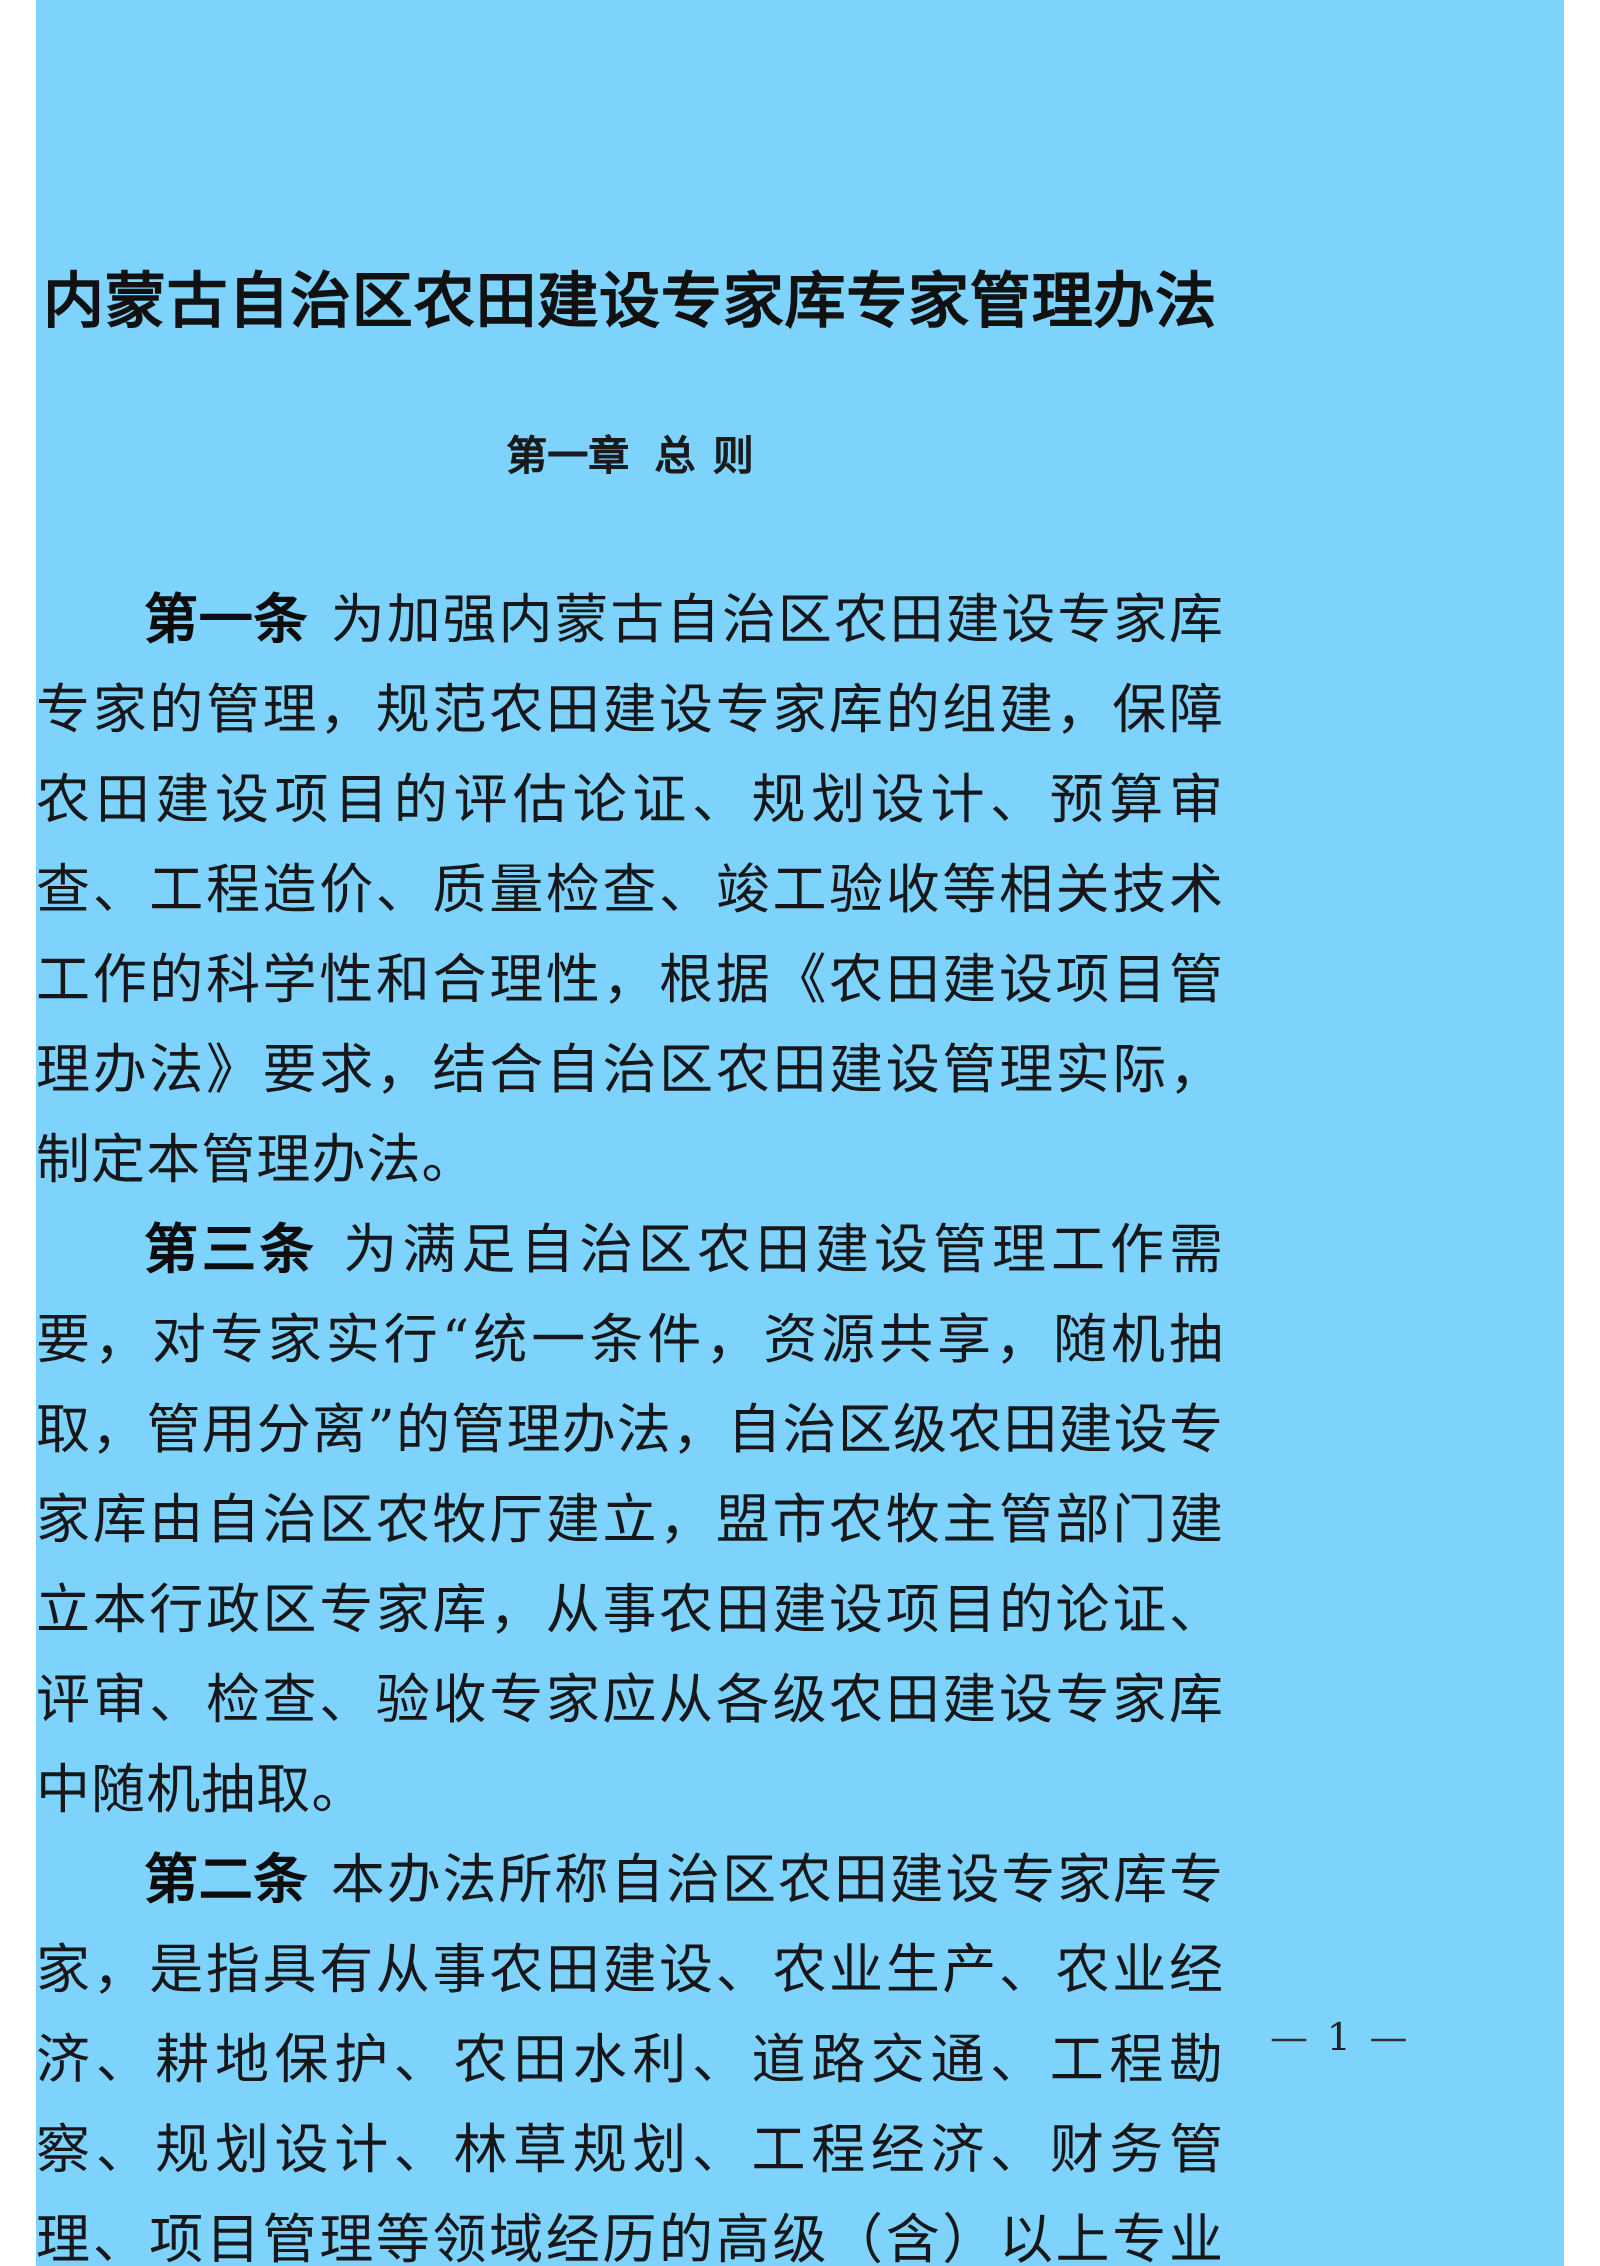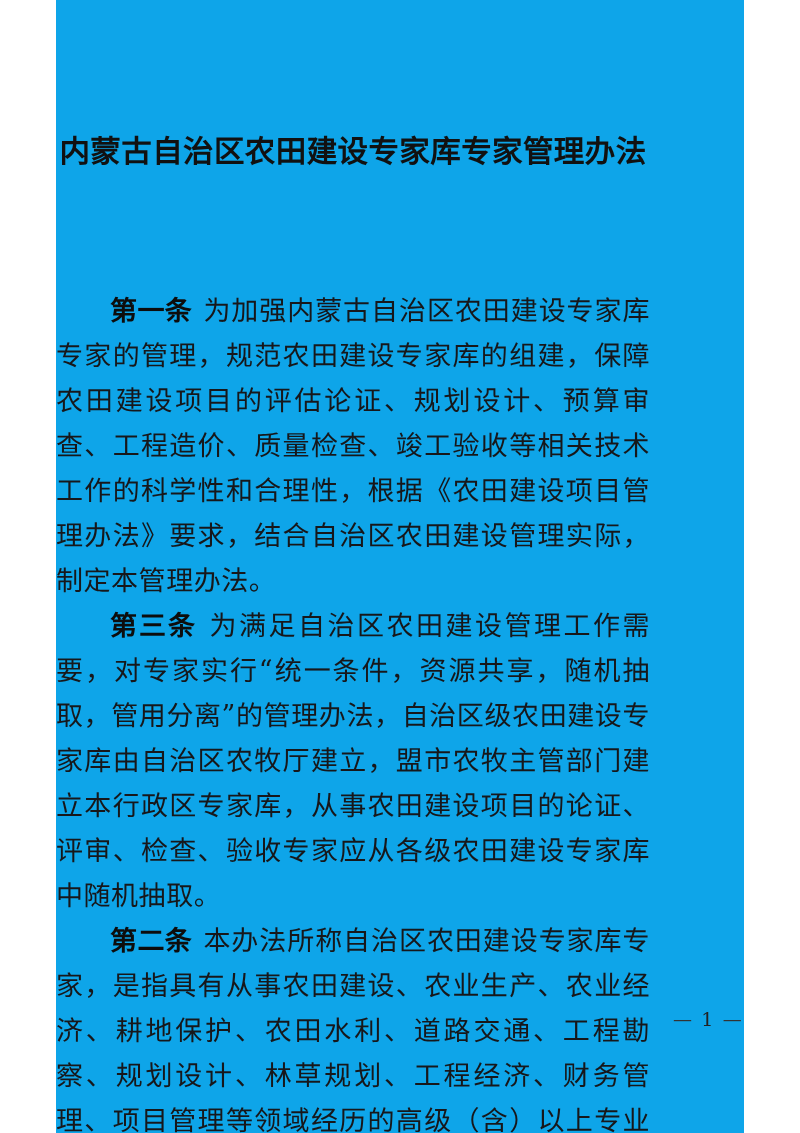--- a/index.html
+++ b/index.html
@@ -10,24 +10,24 @@
   }
 
   body {
     font-family: "Liberation Serif", "DejaVu Serif", serif;
     color: #000000;
     -webkit-font-smoothing: antialiased;
   }
 
   .page {
     position: relative;
-    width: 688px;
+    width: 764px;
     height: 1133px;
     margin: 0 auto;
-    background: #0ea5e9;
+    background: #7dd3fc;
     overflow: hidden;
     box-sizing: border-box;
   }
 
   
   .doc-title {
     margin: 0;
     padding: 0;
     font-family: "DejaVu Sans", "Liberation Sans", sans-serif;
     font-weight: 700;
@@ -127,20 +127,23 @@
     color: #333;
   }
 </style>
 </head>
 <body>
 
 <div class="page">
 
   <h1 class="doc-title">内蒙古自治区农田建设专家库专家管理办法</h1>
 
+  <h2 class="chapter-heading">
+    <span>第一章</span><span class="gap"></span><span class="spaced">总</span><span>则</span>
+  </h2>
 
   <div class="body-block">
 
     <p class="para"><span class="art-label">第一条</span><span class="art-sep"></span><span>为加强内蒙古自治区农田建设专家库专家的管理，规范农田建设专家库的组建，保障农田建设项目的评估论证、规划设计、预算审查、工程造价、质量检查、竣工验收等相关技术工作的科学性和合理性，根据《农田建设项目管理办法》要求，结合自治区农田建设管理实际，制定本管理办法。</span></p>
 
     <p class="para"><span class="art-label">第三条</span><span class="art-sep"></span><span>为满足自治区农田建设管理工作需要，对专家实行“统一条件，资源共享，随机抽取，管用分离”的管理办法，自治区级农田建设专家库由自治区农牧厅建立，盟市农牧主管部门建立本行政区专家库，从事农田建设项目的论证、评审、检查、验收专家应从各级农田建设专家库中随机抽取。</span></p>
 
     <p class="para"><span class="art-label">第二条</span><span class="art-sep"></span><span>本办法所称自治区农田建设专家库专家，是指具有从事农田建设、农业生产、农业经济、耕地保护、农田水利、道路交通、工程勘察、规划设计、林草规划、工程经济、财务管理、项目管理等领域经历的高级（含）以上专业技术资格、熟悉农田建设与管理，并列入自治区农田建设专家库的专业技术人员。</span></p>
 
     <p class="para last-short"><span class="art-label">第四条</span><span class="art-sep"></span><span>制定本管理办法</span></p>

